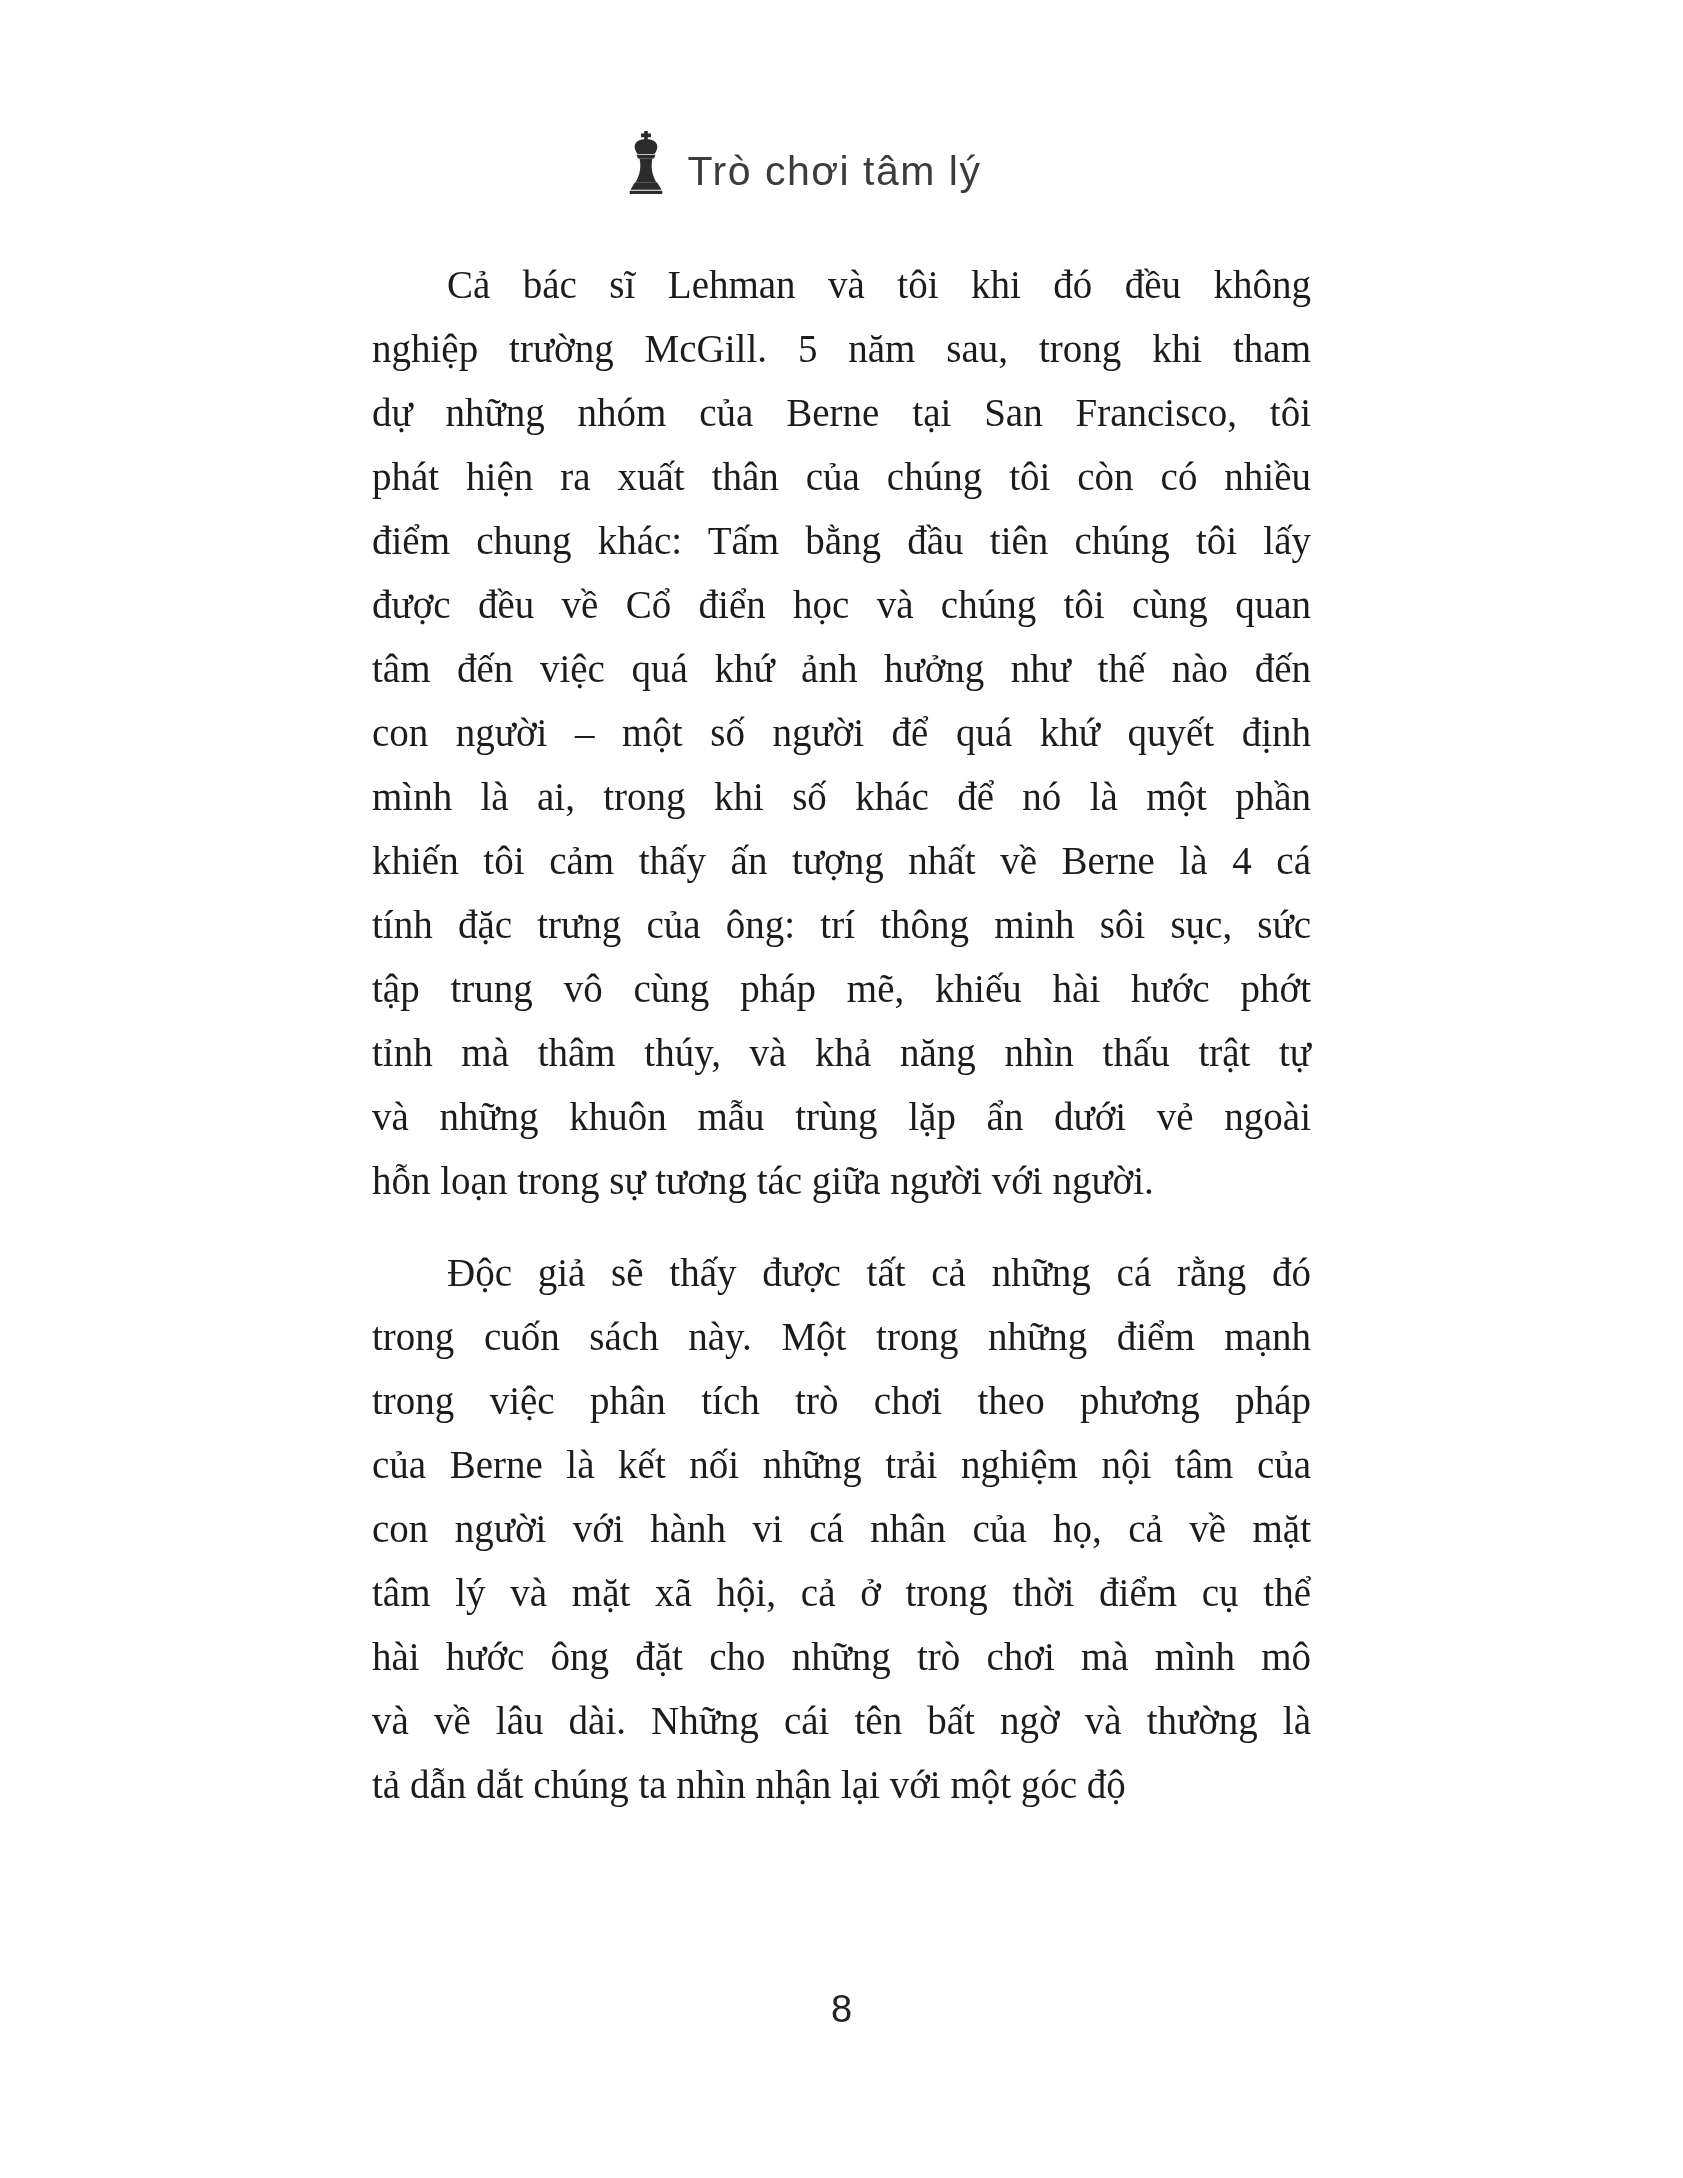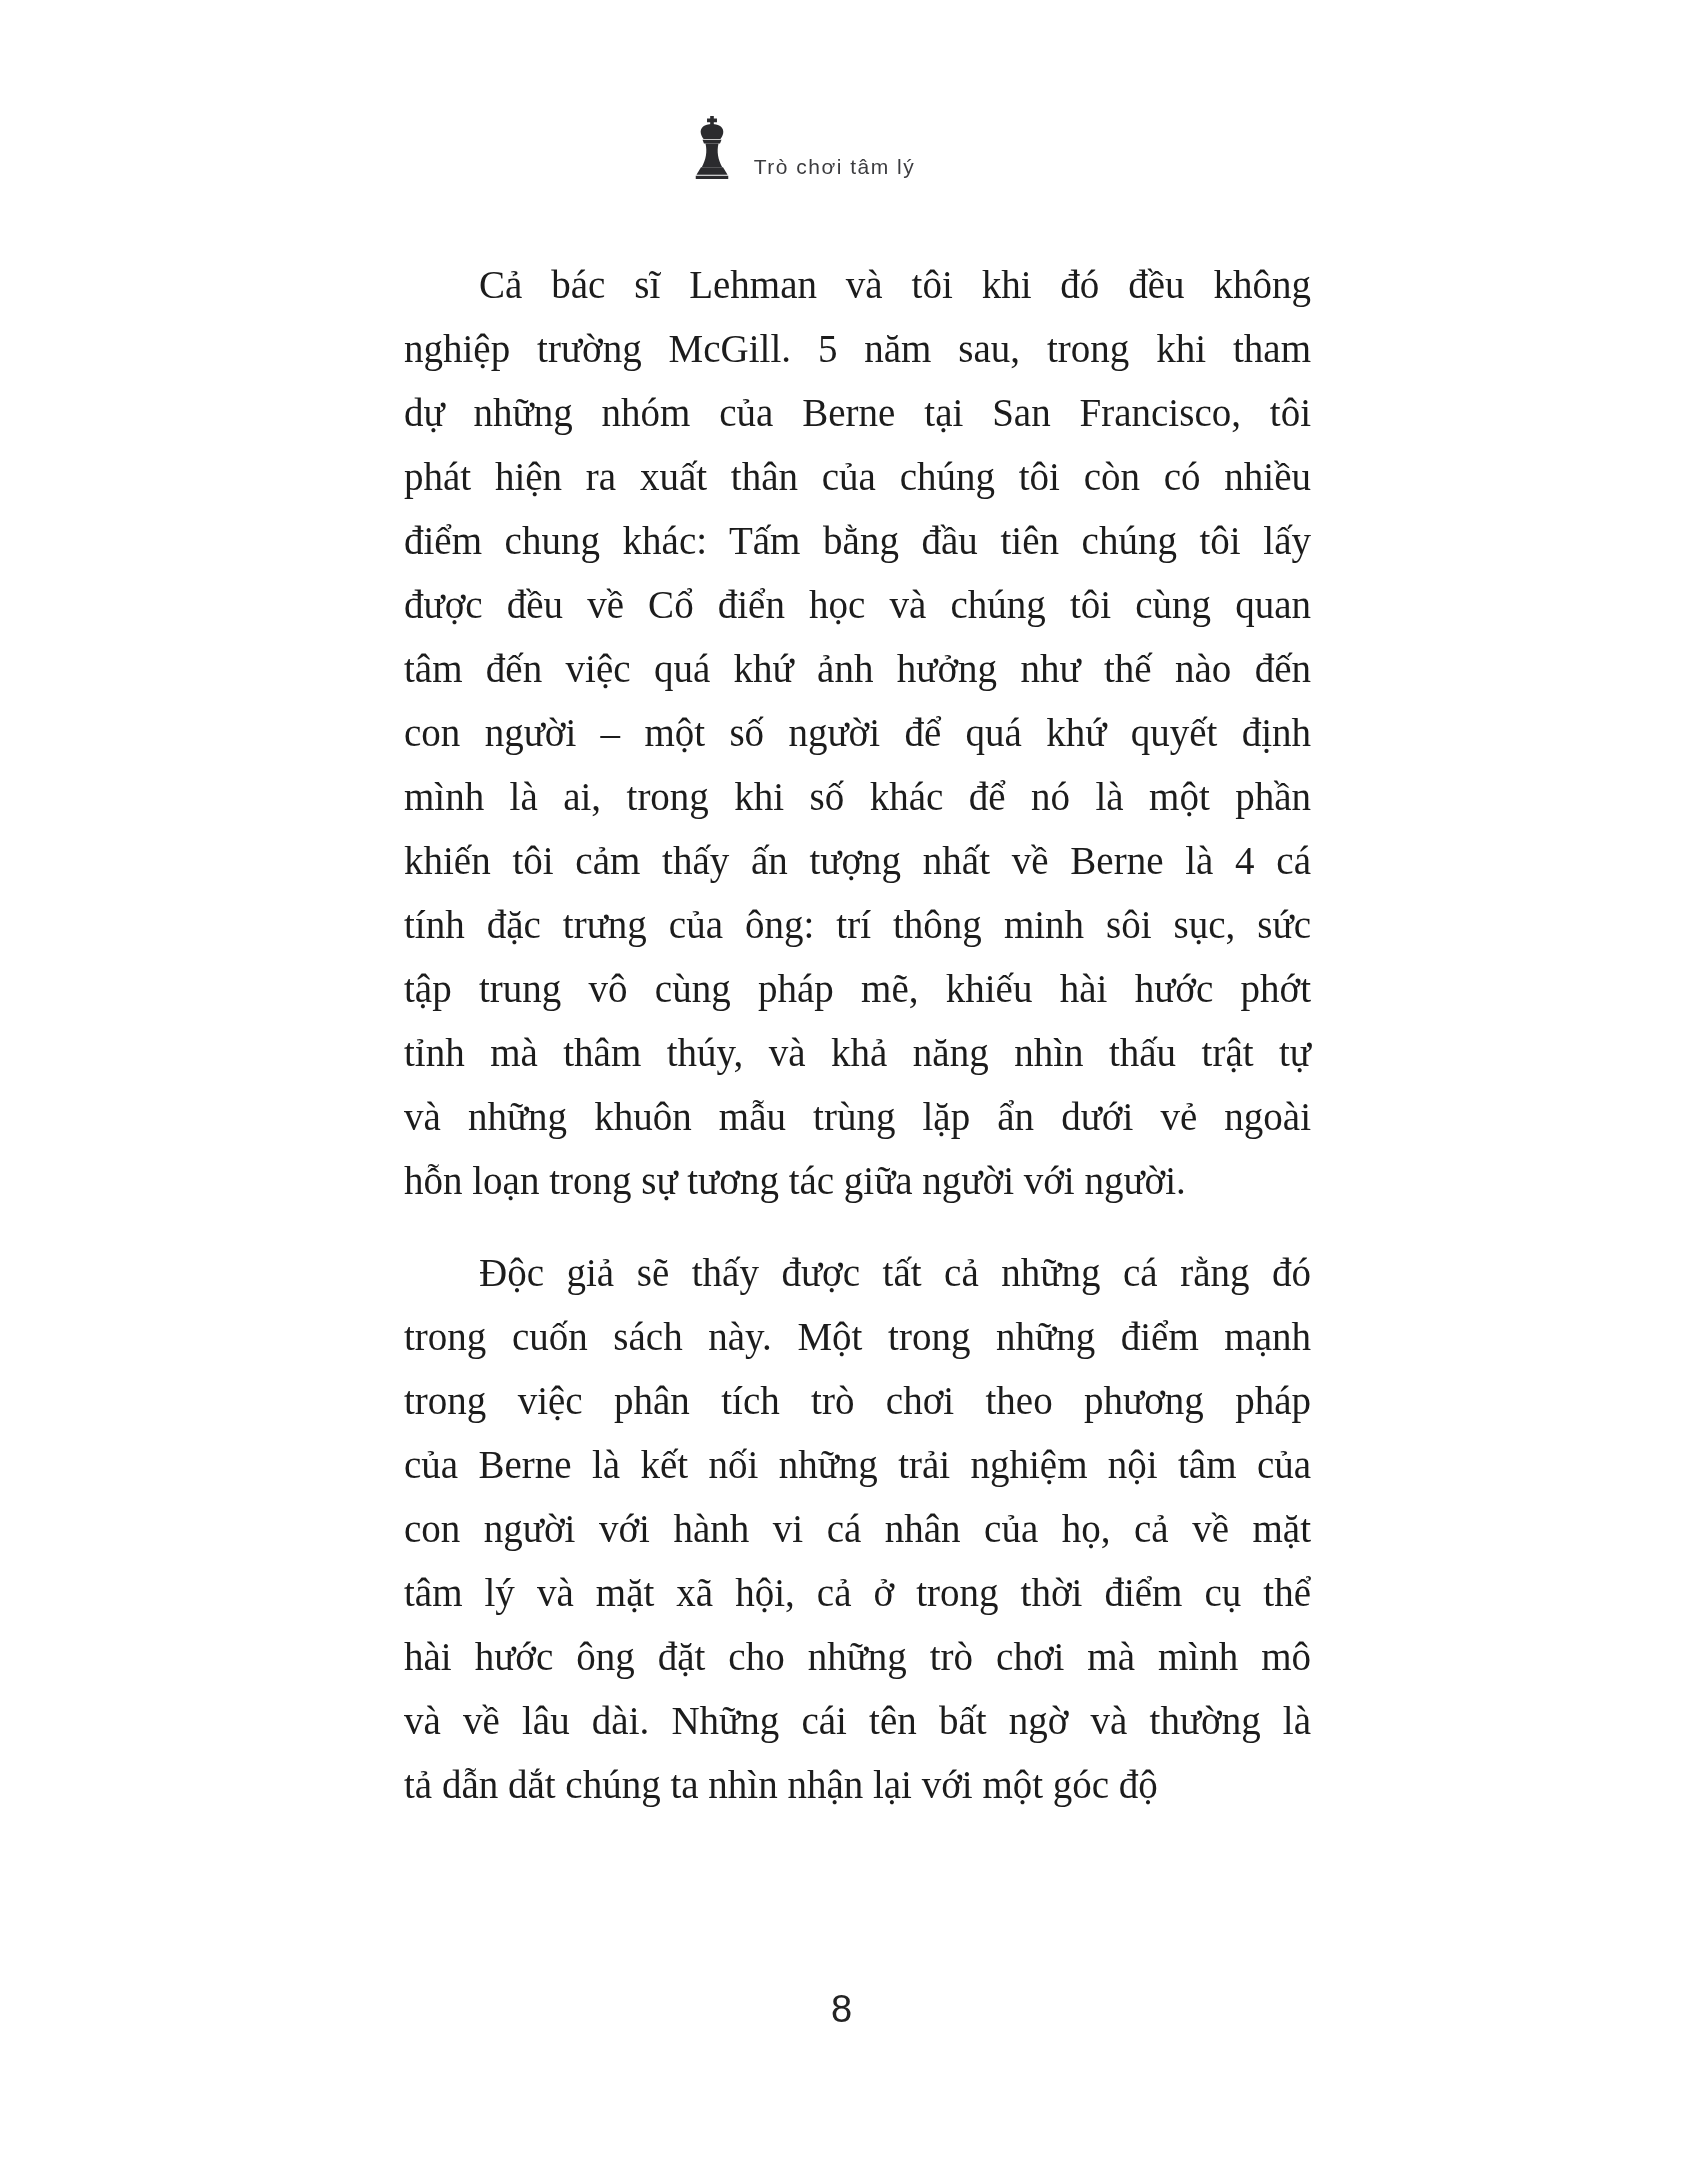--- a/index.html
+++ b/index.html
@@ -22,41 +22,40 @@
     width: 939px;
     display: flex;
     justify-content: center;
     align-items: flex-end;
     gap: 22px;
     transform: translateX(-38px);
   }
   .chess-icon svg { display: block; }
   .header-title {
     font-family: "Liberation Sans", "DejaVu Sans", sans-serif;
-    font-size: 21px;
+    font-size: 41px;
     letter-spacing: 1.5px;
     color: #3c3c3f;
     line-height: 1;
     padding-bottom: 3px;
     margin-top: 36px;
   }
   .text-block {
     position: absolute;
     top: 253px;
     left: 372px;
     width: 939px;
     color: #1c1c1c;
     font-size: 39px;
     line-height: 64px;
   }
   .paragraph + .paragraph { margin-top: 28px; }
   .line {
     text-align: justify;
     text-align-last: justify;
-    margin-left: 32px;
   }
   .line.first { padding-left: 75px; }
   .line.last { text-align-last: left; }
   .page-footer {
     position: absolute;
     top: 1988px;
     left: 372px;
     width: 939px;
     text-align: center;
   }

